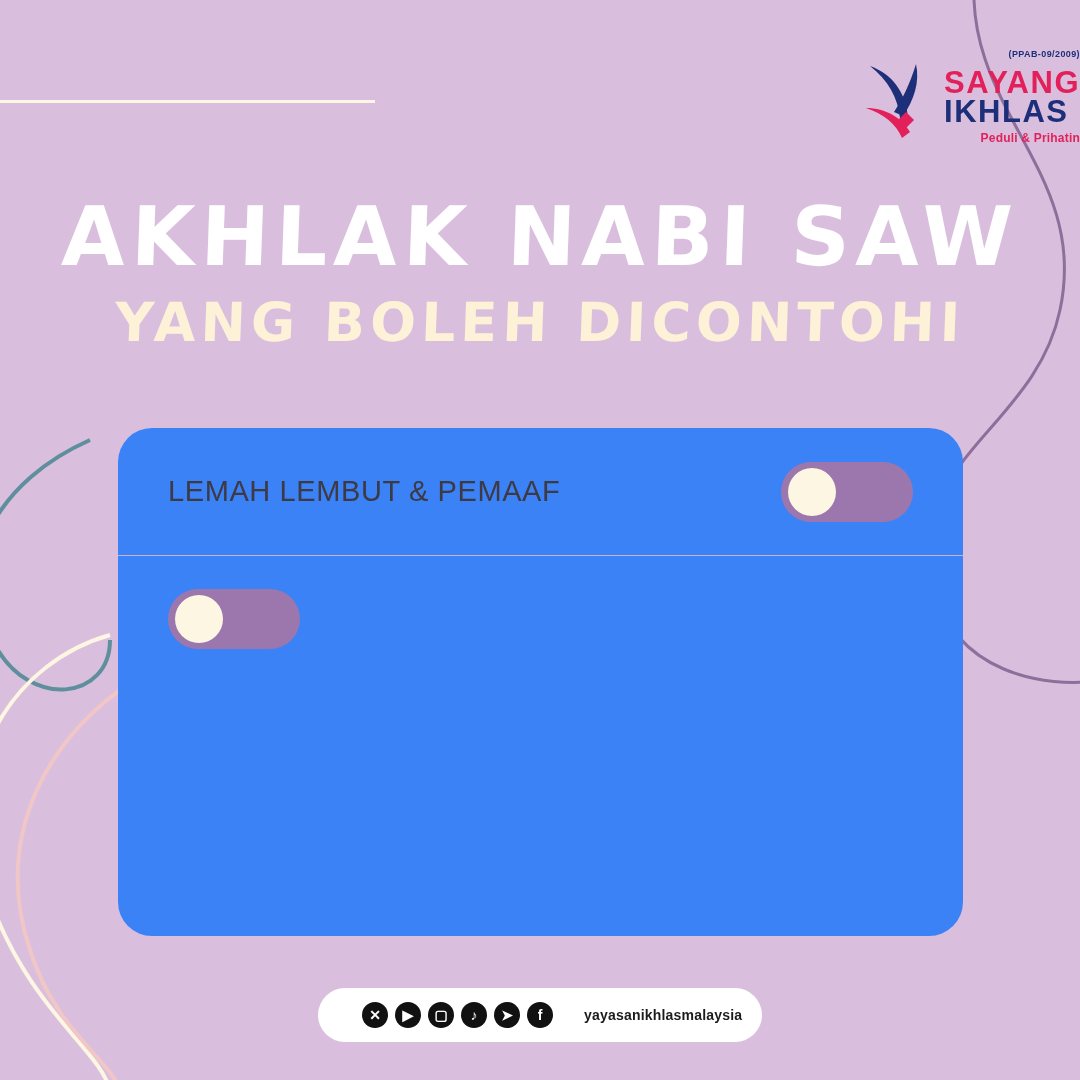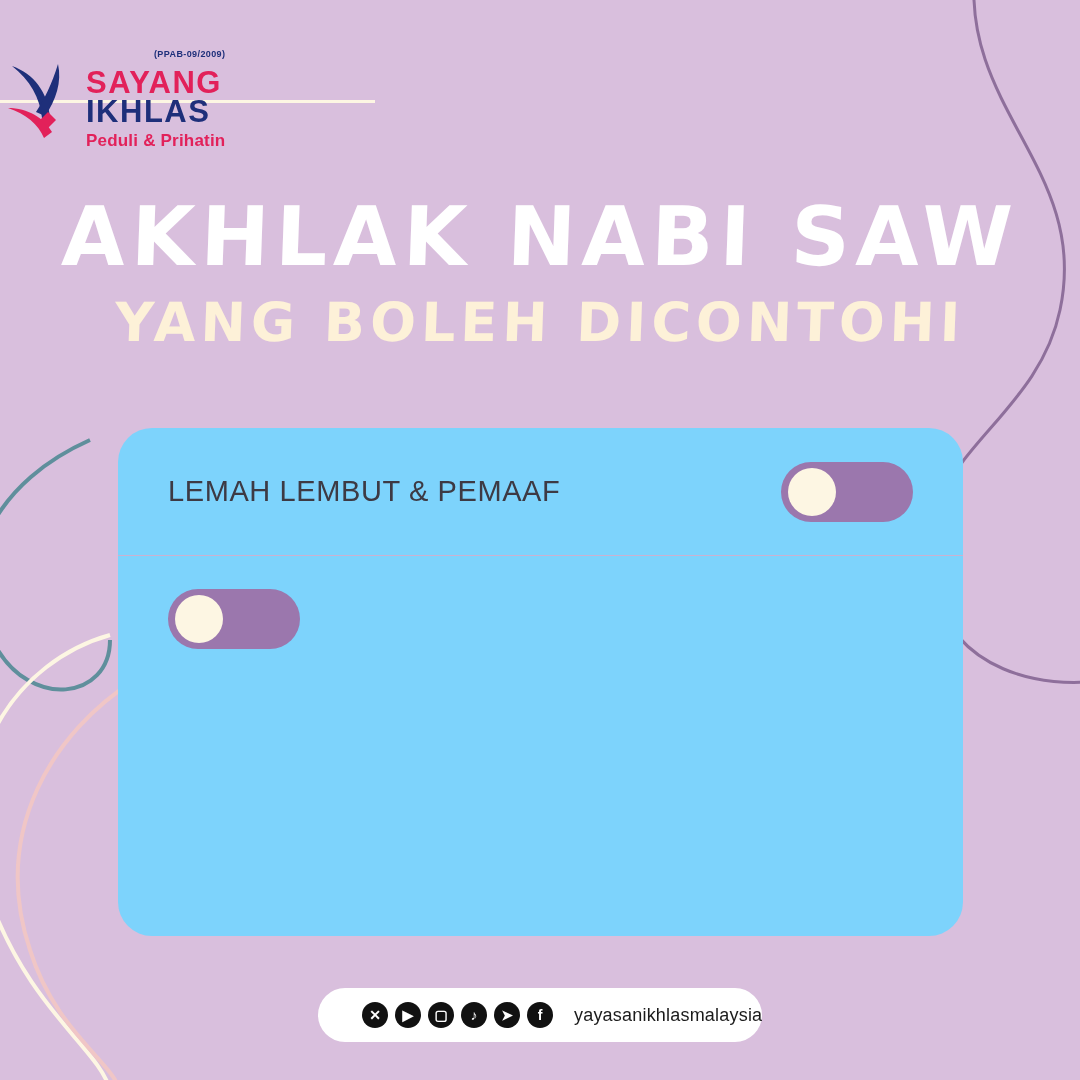--- a/index.html
+++ b/index.html
@@ -44,21 +44,21 @@
     height: 660px;
   }
 
   
   .logo-wrap {
     position: absolute;
     top: 58px;
     left: 0;
     width: 1080px;
     display: flex;
-    justify-content: flex-start;
+    justify-content: flex-end;
     align-items: flex-start;
   }
 
   .logo-inner {
     display: flex;
     align-items: flex-start;
     gap: 10px;
   }
 
   .logo-mark {
@@ -84,21 +84,21 @@
     font-size: 31px;
     font-weight: 800;
     letter-spacing: 1.5px;
     line-height: 0.95;
     color: #e2215a;
   }
   .logo-name2 { color: #1e2f7a; }
 
   .logo-tag {
     margin-top: 4px;
-    font-size: 17px;
+    font-size: 12px;
     color: #e2215a;
     font-weight: 700;
     letter-spacing: .2px;
     text-align: right;
   }
 
   
   .title-main {
     position: absolute;
     top: 196px;
@@ -129,21 +129,21 @@
     transform: skewX(-2deg);
   }
 
   
   .card {
     position: absolute;
     left: 118px;
     top: 428px;
     width: 845px;
     height: 508px;
-    background: #7dd3fc;
+    background: #3b82f6;
     border-radius: 34px;
     padding: 0 0;
     overflow: hidden;
   }
 
   .row {
     position: relative;
     height: 127px;
     display: flex;
     align-items: center;
@@ -210,23 +210,23 @@
     display: flex;
     align-items: center;
     justify-content: center;
     font-size: 14px;
     font-weight: 700;
     line-height: 1;
     flex: none;
   }
 
   .handle {
-    margin-left: 14px;
-    font-size: 18px;
-    font-weight: 400;
+    margin-left: 24px;
+    font-size: 14px;
+    font-weight: 700;
     color: #1b1b1b;
     letter-spacing: .2px;
   }
 </style>
 </head>
 <body>
 
 <div class="bg-decor">
   <div class="line-white-top"></div>
 

